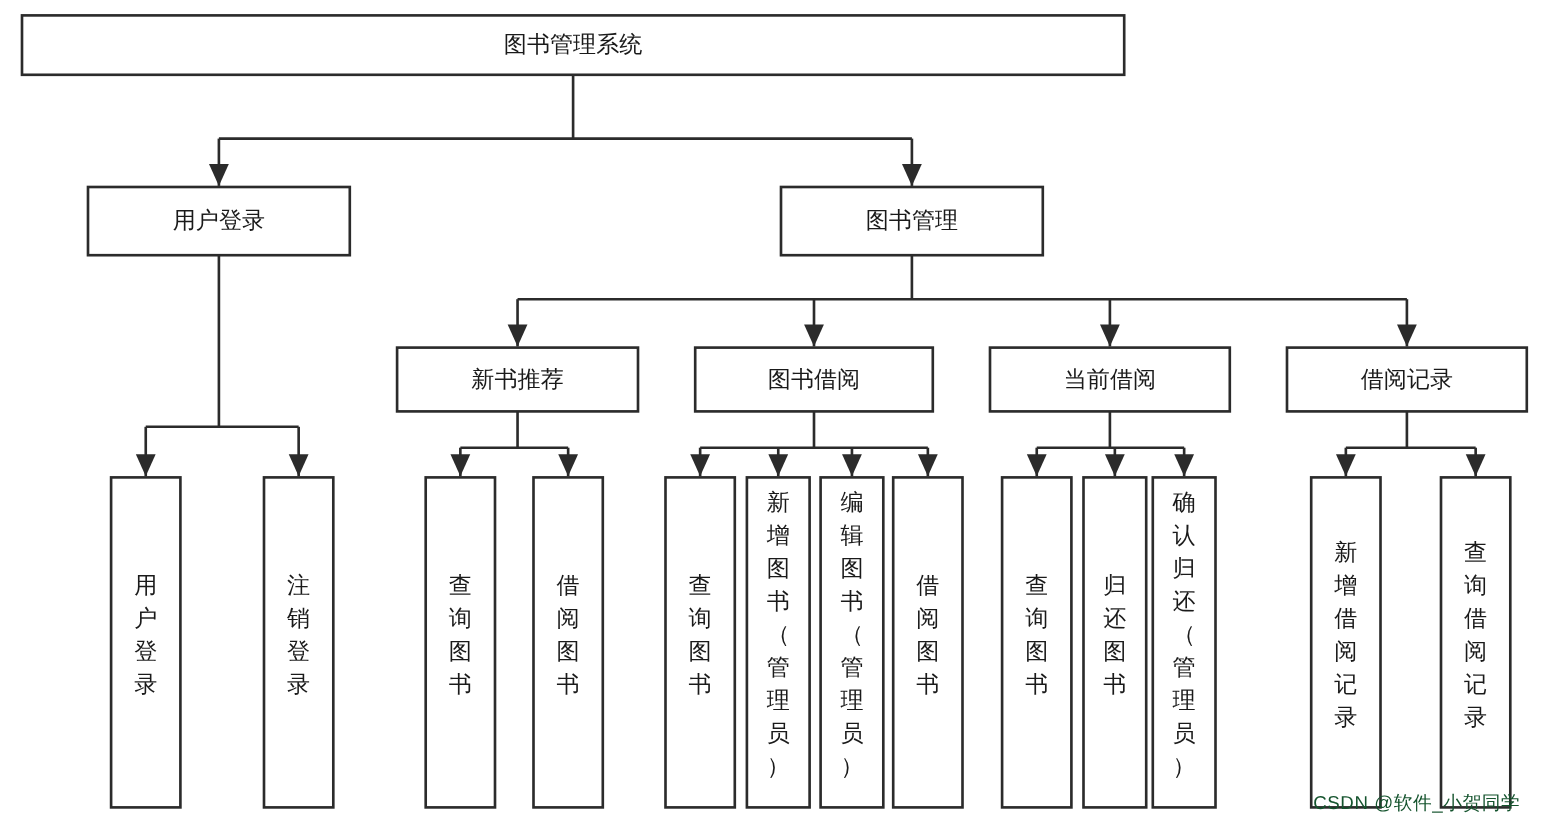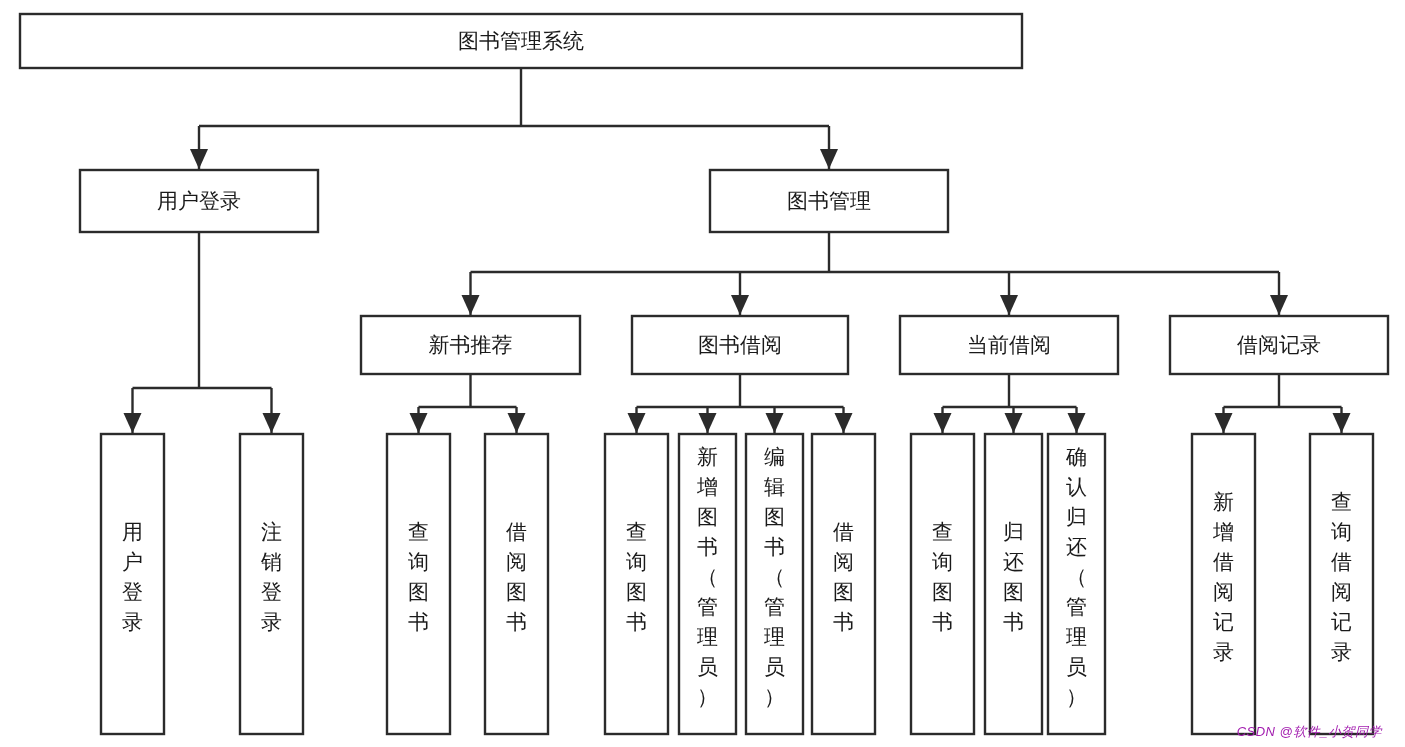--- a/index.html
+++ b/index.html
@@ -52,26 +52,25 @@
     font-family: "Liberation Sans", "DejaVu Sans", sans-serif;
     font-size: 21px;
     fill: #1a1a1a;
     text-anchor: middle;
   }
   .watermark-text {
     position: absolute;
     right: 12px;
     bottom: 6px;
     font-family: "Liberation Sans", "DejaVu Sans", sans-serif;
-    font-size: 13px;
-    color: #a21caf;
+    font-size: 17px;
+    color: #14532d;
     letter-spacing: 0.5px;
     white-space: nowrap;
     user-select: none;
-    font-style: italic;
   }
 </style>
 </head>
 <body>
 
 <div id="diagram-root">
   <svg id="tree-svg" viewBox="0 0 1405 747">
     <defs></defs>
     <g id="connectors-layer">
         <line x1="521" y1="68" x2="521" y2="126" class="connector"></line>

